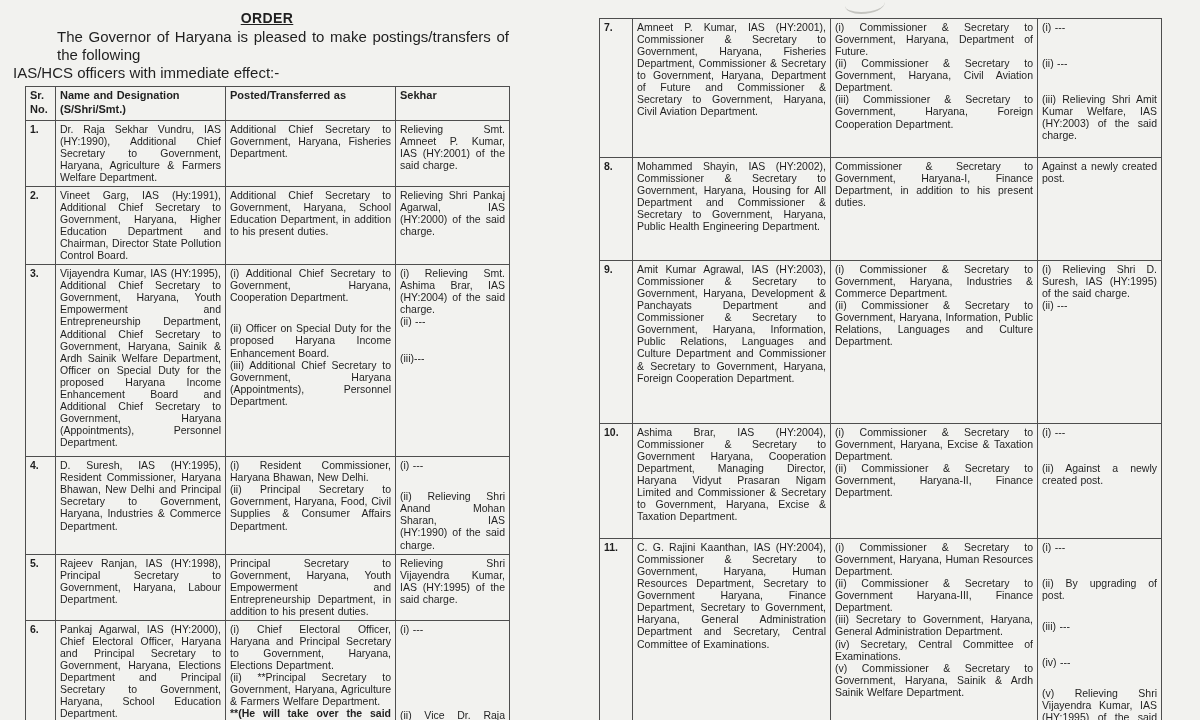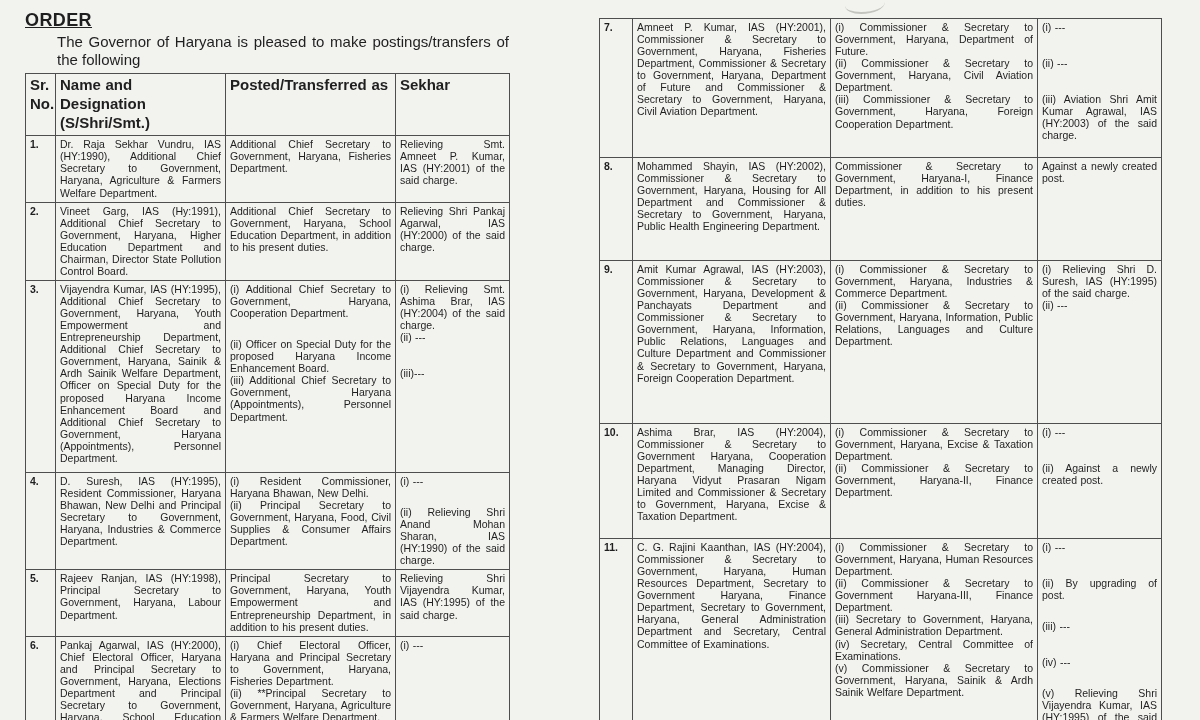--- a/index.html
+++ b/index.html
@@ -9,24 +9,24 @@
     font-family: "Liberation Sans", sans-serif;
     color: #1f1f1f;
     overflow: hidden;
   }
   .page {
     position: absolute;
   }
   .page-left  { left: 25px;  top: 8px;  width: 484px; }
   .page-right { left: 599px; top: 18px; width: 562px; }
   .doc-title {
-    text-align: left;
+    text-align: center;
     font-weight: bold;
     text-decoration: underline;
-    font-size: 18px;
+    font-size: 14px;
     letter-spacing: 0.4px;
     margin: 2px 0 2px 0;
   }
   .intro {
     font-size: 15px;
     line-height: 1.2;
     margin: 2px 0 4px -12px;
     text-align: justify;
   }
   .intro .line1 { display: block; padding-left: 44px; }
@@ -43,21 +43,21 @@
     padding: 2px 4px 3px 4px;
     font-size: 10.5px;
     line-height: 1.15;
     word-spacing: 0.5px;
     overflow: hidden;
   }
   .order-table th {
     text-align: left;
     font-weight: bold;
     white-space: pre-line;
-    font-size: 15px;
+    font-size: 11px;
     line-height: 1.25;
   }
   td.sr-cell { font-weight: bold; }
   p.para { margin: 0; text-align: justify; }
   p.para.bold { font-weight: bold; }
   p.g1 { margin-top: 19px; }
   p.g2 { margin-top: 24px; }
   p.g4 { margin-top: 74px; }
   
   #tbody-left  tr:nth-child(1) td { height: 58px; }
@@ -83,20 +83,21 @@
 </style>
 </head>
 <body>
 
 <div class="scan-artifact"></div>
 
 <div class="page page-left">
   <div class="doc-title">ORDER</div>
   <div class="intro">
     <span class="line1">The Governor of Haryana is pleased to make postings/transfers of the following</span>
+    <span class="line2">IAS/HCS officers with immediate effect:-</span>
   </div>
   <table class="order-table">
     <colgroup>
       <col style="width:30px">
         <col style="width:170px">
         <col style="width:170px">
         <col style="width:114px">
     </colgroup>
     <thead>
       <tr>
@@ -174,21 +175,21 @@
           <td>
             <p class="para">Relieving Shri Vijayendra Kumar, IAS (HY:1995) of the said charge.</p>
           </td>
         </tr>
         <tr>
           <td class="sr-cell">6.</td>
           <td>
             <p class="para">Pankaj Agarwal, IAS (HY:2000), Chief Electoral Officer, Haryana and Principal Secretary to Government, Haryana, Elections Department and Principal Secretary to Government, Haryana, School Education Department.</p>
           </td>
           <td>
-            <p class="para">(i) Chief Electoral Officer, Haryana and Principal Secretary to Government, Haryana, Fisheries Department.</p>
+            <p class="para">(i) Chief Electoral Officer, Haryana and Principal Secretary to Government, Haryana, Elections Department.</p>
             <p class="para">(ii) **Principal Secretary to Government, Haryana, Agriculture &amp; Farmers Welfare Department.</p>
             <p class="para bold">**(He will take over the said charge only after the concurrence of ECI.)</p>
           </td>
           <td>
             <p class="para">(i) ---</p>
             <p class="para g4">(ii) Vice Dr. Raja Sekhar Vundru, IAS (HY:1990).</p>
           </td>
         </tr>
       </tbody>
   </table>
@@ -209,21 +210,21 @@
             <p class="para">Amneet P. Kumar, IAS (HY:2001), Commissioner &amp; Secretary to Government, Haryana, Fisheries Department, Commissioner &amp; Secretary to Government, Haryana, Department of Future and Commissioner &amp; Secretary to Government, Haryana, Civil Aviation Department.</p>
           </td>
           <td>
             <p class="para">(i) Commissioner &amp; Secretary to Government, Haryana, Department of Future.</p>
             <p class="para">(ii) Commissioner &amp; Secretary to Government, Haryana, Civil Aviation Department.</p>
             <p class="para">(iii) Commissioner &amp; Secretary to Government, Haryana, Foreign Cooperation Department.</p>
           </td>
           <td>
             <p class="para">(i) ---</p>
             <p class="para g2">(ii) ---</p>
-            <p class="para g2">(iii) Aviation Shri Amit Kumar Agrawal, IAS (HY:2003) of the said charge.</p>
+            <p class="para g2">(iii) Relieving Shri Amit Kumar Welfare, IAS (HY:2003) of the said charge.</p>
           </td>
         </tr>
         <tr>
           <td class="sr-cell">8.</td>
           <td>
             <p class="para">Mohammed Shayin, IAS (HY:2002), Commissioner &amp; Secretary to Government, Haryana, Housing for All Department and Commissioner &amp; Secretary to Government, Haryana, Public Health Engineering Department.</p>
           </td>
           <td>
             <p class="para">Commissioner &amp; Secretary to Government, Haryana-I, Finance Department, in addition to his present duties.</p>
           </td>

